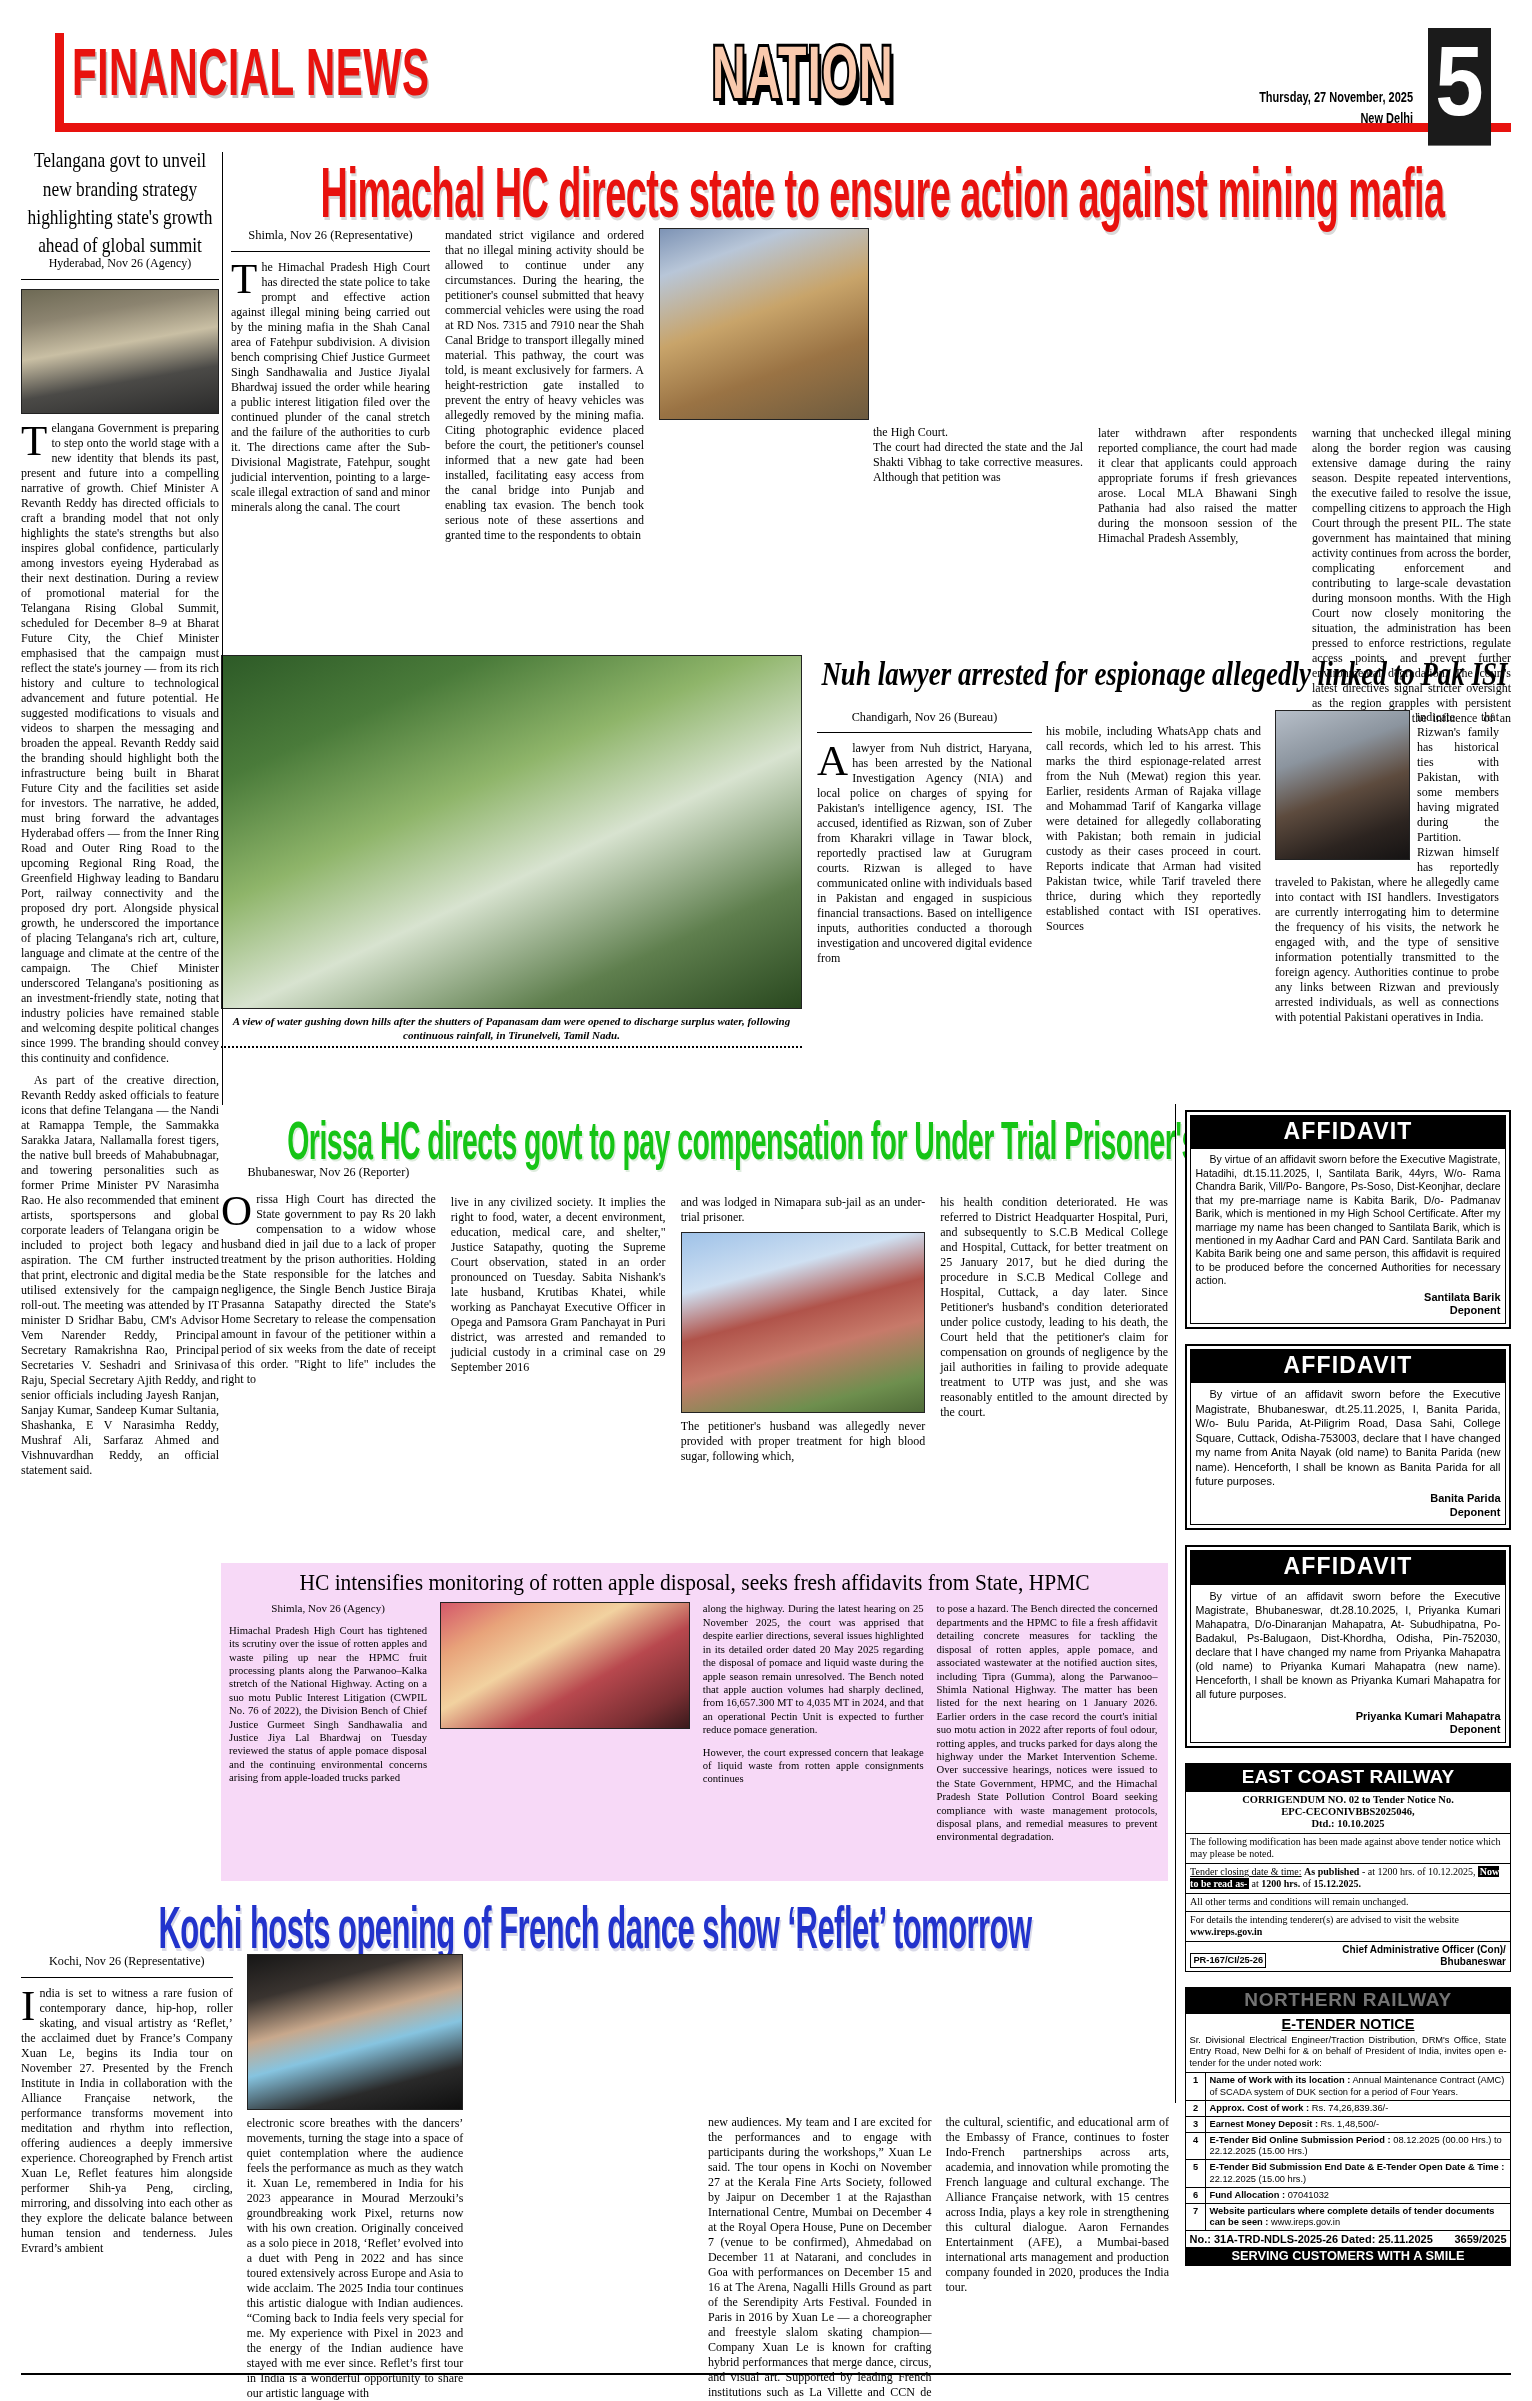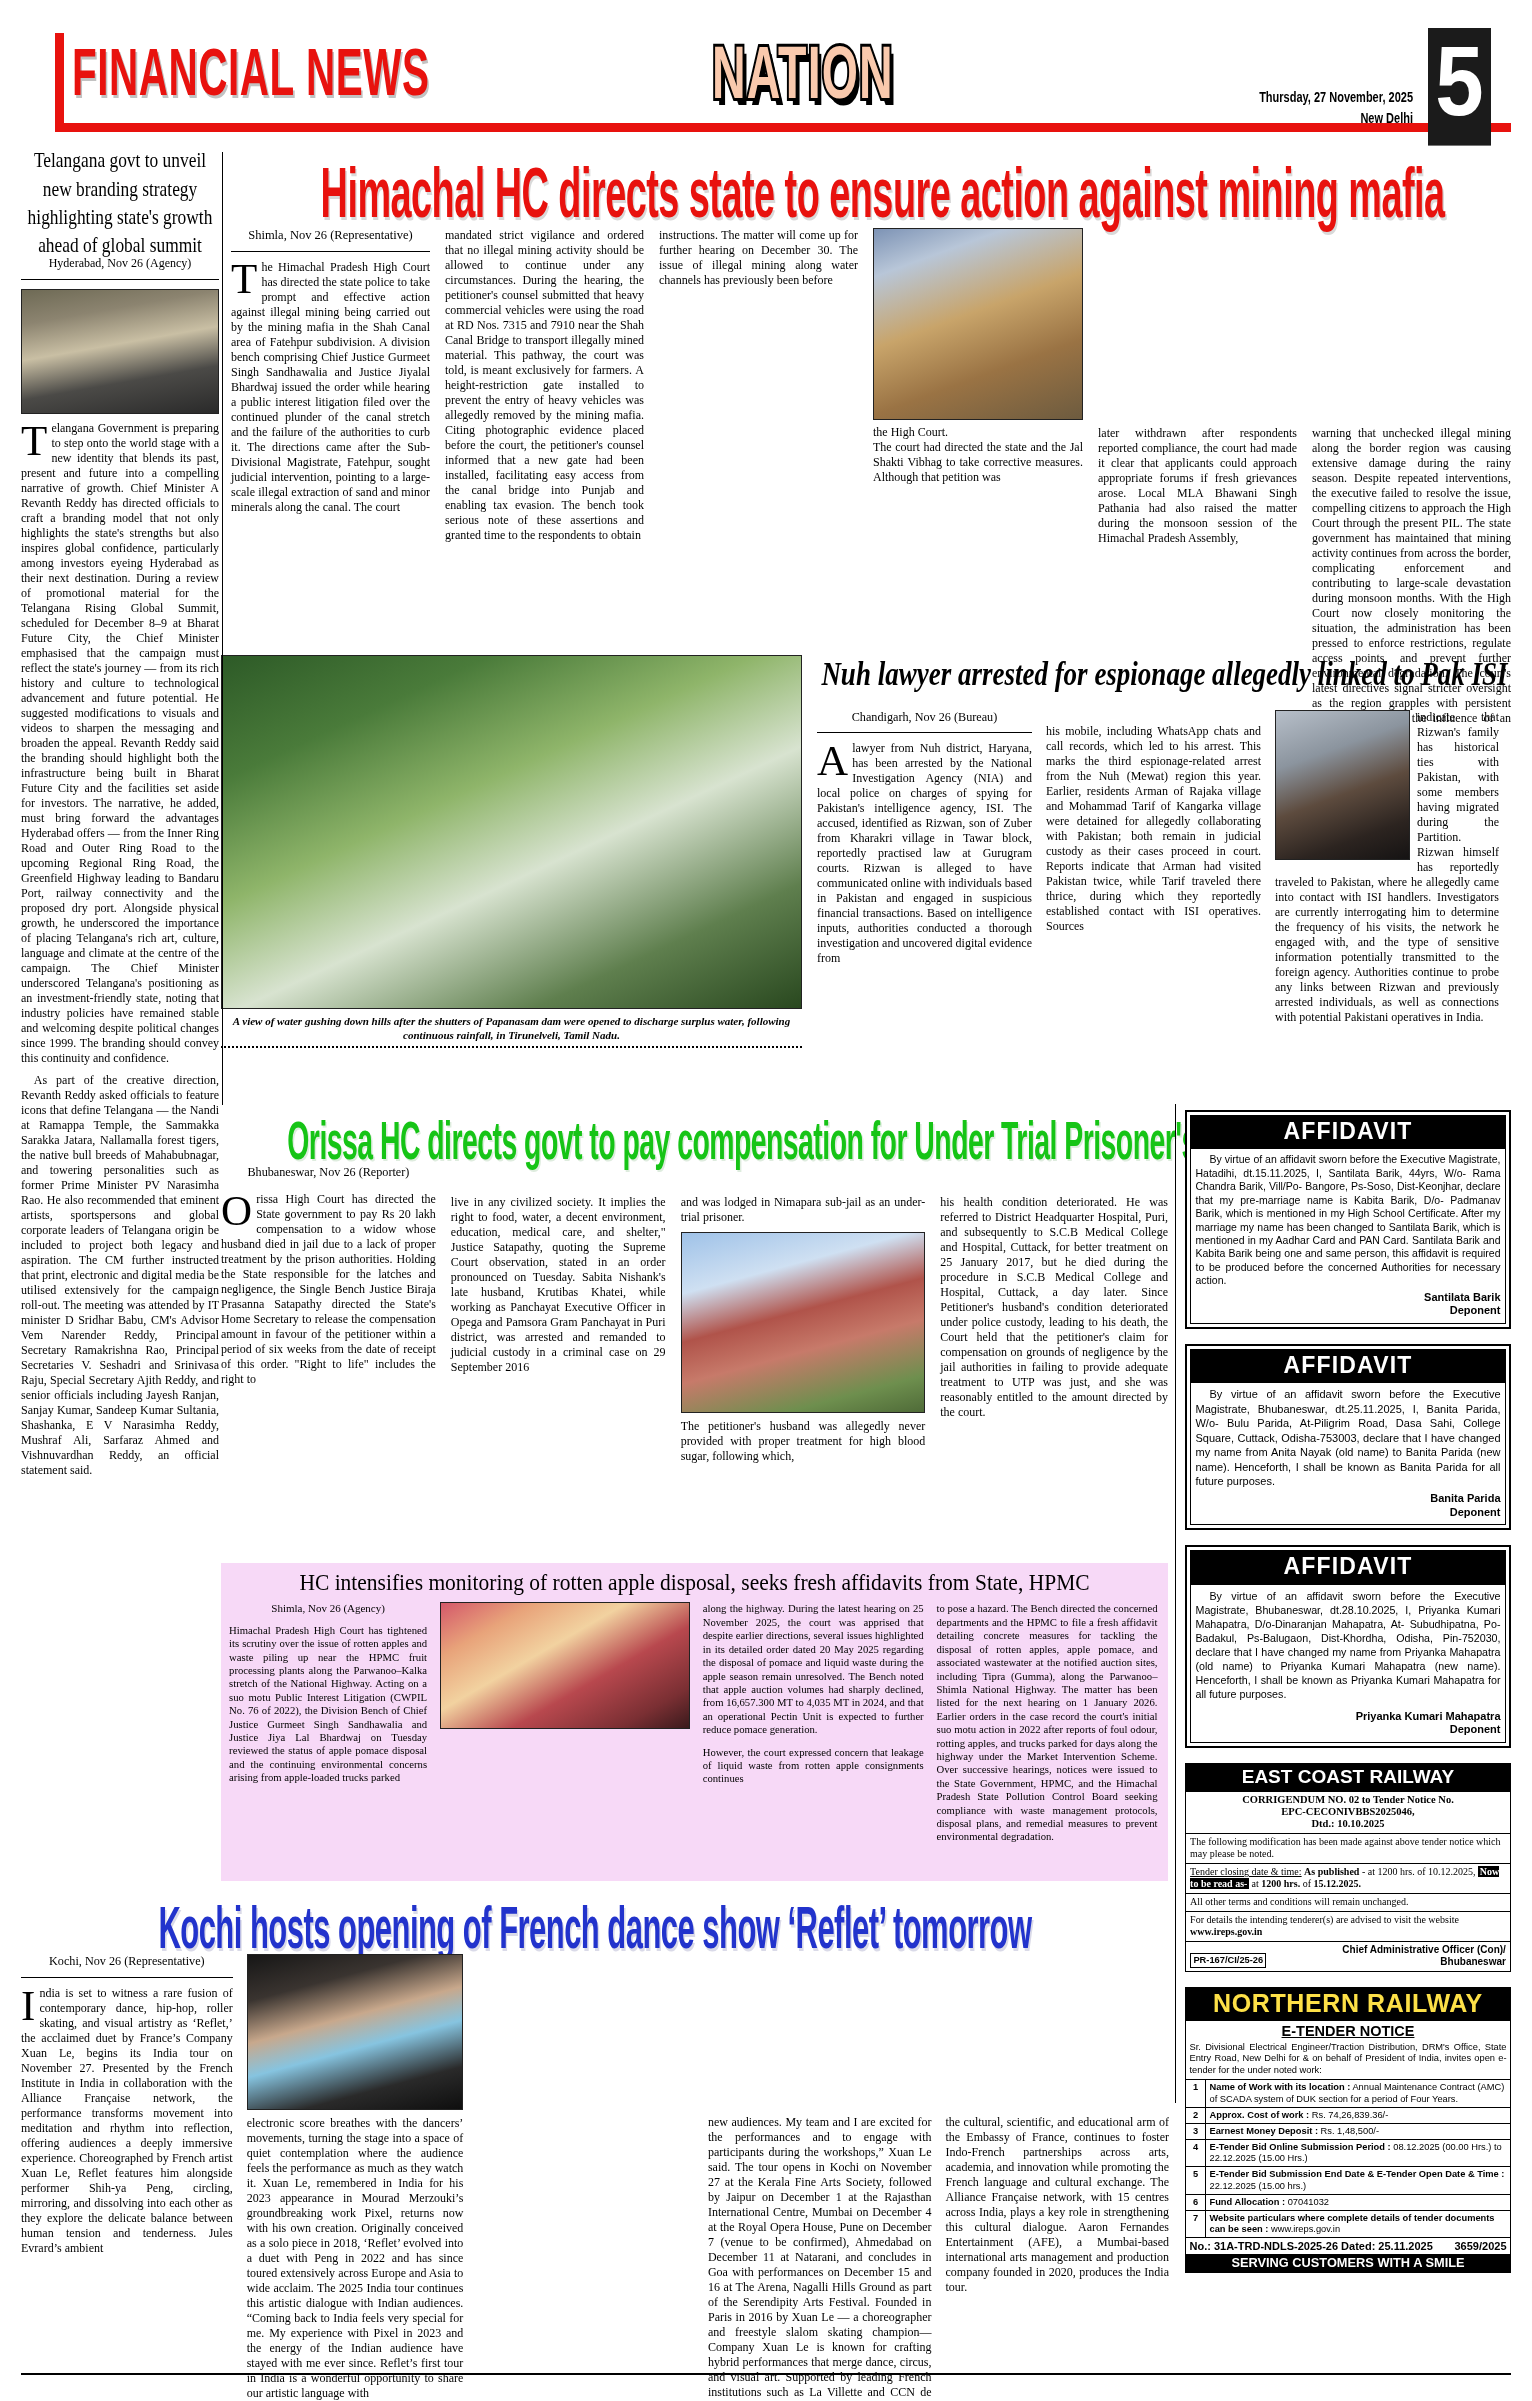--- a/index.html
+++ b/index.html
@@ -154,23 +154,23 @@
   .ecr-foot {
     border-top:1.2px solid #000; display:flex; justify-content:space-between;
     align-items:flex-end; padding:2.3px 4.1px;
     font-family:"Liberation Sans", sans-serif; font-size:10px; line-height:12.2px;
   }
   .ecr-pr { border:1.2px solid #000; font-weight:bold; padding:0.6px 2.3px; font-size:9.3px; }
   .ecr-sig { font-weight:bold; text-align:right; }
 
   .nr-box { border:1.7px solid #000; }
   .nr-title {
-    background:#000; color:#fde047; text-align:center;
-    font-family:"Liberation Sans", sans-serif; font-weight:bold;
-    font-size:25px; letter-spacing:0.6px; padding:1.7px 0 2.9px;
+    background:#000; color:#737373; text-align:center;
+    font-family:"Liberation Sans", sans-serif; font-weight:bold;
+    font-size:19px; letter-spacing:0.6px; padding:1.7px 0 2.9px;
   }
   .nr-sub {
     text-align:center; font-family:"Liberation Sans", sans-serif;
     font-weight:bold; font-size:14.5px; text-decoration:underline; padding:1.7px 0;
   }
   .nr-intro {
     font-family:"Liberation Sans", sans-serif; font-size:9.3px; line-height:11.6px;
     padding:1.2px 3.5px 2.9px; text-align:justify;
   }
   .nr-tr { display:flex; border-top:1.2px solid #000; }
@@ -242,23 +242,20 @@
         <div class="hr-thin" style="margin-bottom:8.1px;"></div>
         <div class="body-col dropcap">The Himachal Pradesh High Court has directed the state police to take prompt and effective action against illegal mining being carried out by the mining mafia in the Shah Canal area of Fatehpur subdivision. A division bench comprising Chief Justice Gurmeet Singh Sandhawalia and Justice Jiyalal Bhardwaj issued the order while hearing a public interest litigation filed over the continued plunder of the canal stretch and the failure of the authorities to curb it. The directions came after the Sub-Divisional Magistrate, Fatehpur, sought judicial intervention, pointing to a large-scale illegal extraction of sand and minor minerals along the canal. The court</div>
       </div>
 
       <div class="ts-col">
         <div class="body-col">mandated strict vigilance and ordered that no illegal mining activity should be allowed to continue under any circumstances. During the hearing, the petitioner's counsel submitted that heavy commercial vehicles were using the road at RD Nos. 7315 and 7910 near the Shah Canal Bridge to transport illegally mined material. This pathway, the court was told, is meant exclusively for farmers. A height-restriction gate installed to prevent the entry of heavy vehicles was allegedly removed by the mining mafia. Citing photographic evidence placed before the court, the petitioner's counsel informed that a new gate had been installed, facilitating easy access from the canal bridge into Punjab and enabling tax evasion. The bench took serious note of these assertions and granted time to the respondents to obtain</div>
       </div>
 
       <div class="ts-col wide">
         <div style="display:flex;gap:15px;">
-          <div style="width:199px;">
-            <div class="body-col">instructions. The matter will come up for further hearing on December 30. The issue of illegal mining along water channels has previously been before</div>
-          </div>
           <div style="width:210px;">
             <div class="photo ph-mining" style="height:192px;"></div>
           </div>
         </div>
         <div style="display:flex;gap:15px;margin-top:5.8px;">
           <div style="width:199px;"></div>
           <div style="width:210px;">
             <div class="body-col">the High Court.</div>
             <div class="body-col">The court had directed the state and the Jal Shakti Vibhag to take corrective measures. Although that petition was</div>
           </div>

